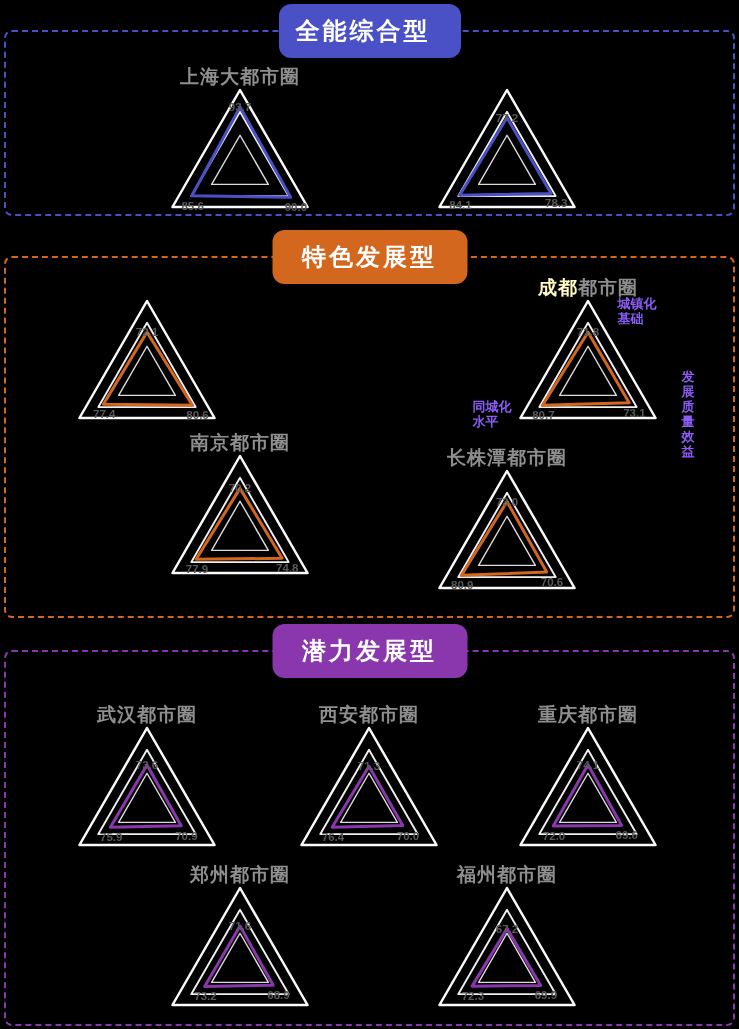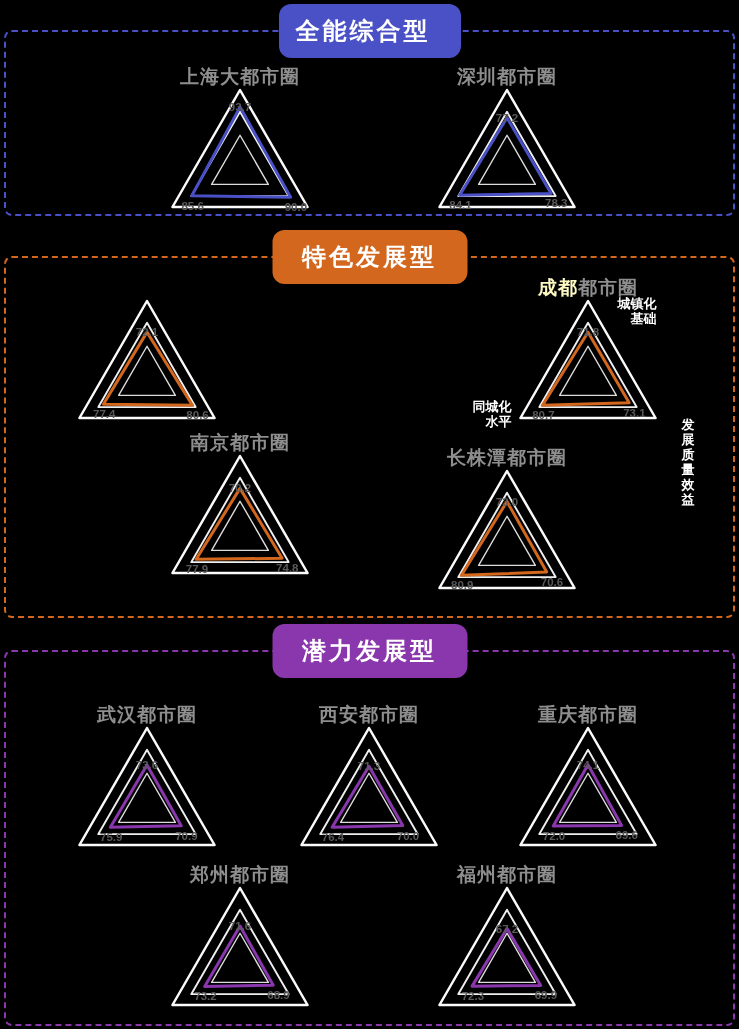--- a/index.html
+++ b/index.html
@@ -7,22 +7,22 @@
        font-family:"Liberation Sans","DejaVu Sans",sans-serif;}
   .canvas{position:absolute;top:0;left:0;width:739px;height:1029px;}
   .section{position:absolute;left:4px;right:4px;border:2px dashed #888;border-radius:8px;}
   .badge{position:absolute;left:50%;transform:translateX(-50%);top:-28px;height:54px;
          line-height:54px;padding:0 30px;border-radius:12px;color:#fff;font-size:24px;
          font-weight:bold;letter-spacing:3px;white-space:nowrap;z-index:6;}
   .cell{position:absolute;width:220px;height:170px;}
   .chart-title{position:absolute;top:0;left:0;right:0;text-align:center;font-size:19px;
          font-weight:600;color:#8e8e8e;letter-spacing:1px;white-space:nowrap;z-index:3;}
   .cell svg{position:absolute;top:18px;left:0;overflow:visible;}
-  .axlabel{position:absolute;transform:translate(-50%,-50%);color:#ffffff;font-weight:bold;
-         font-size:13px;line-height:15px;text-align:right;white-space:pre-line;z-index:5;}
+  .axlabel{position:absolute;transform:translate(-50%,-50%);color:#8b5cf6;font-weight:bold;
+         font-size:13px;line-height:15px;text-align:left;white-space:pre-line;z-index:5;}
   text.val{fill:#5a5a5a;font-size:11.5px;font-weight:600;
          font-family:"Liberation Sans","DejaVu Sans",sans-serif;}
 </style>
 </head>
 <body style="background: rgb(0, 0, 0);">
 
 <div class="canvas">
   <div class="section" id="sec0" style="top: 30px; height: 182px; border-color: rgb(74, 80, 198);">
     <div class="badge" style="background: rgb(74, 80, 198); padding-left: 17px;">全能综合型</div>
   </div>
@@ -38,21 +38,20 @@
         <polygon points="110,53.24 81.62984,102.38 138.37016,102.38" fill="none" stroke="#dcdcdc" stroke-width="1.4" stroke-linejoin="round"></polygon>
         <polygon points="110,29.840000000000003 61.36544000000001,114.08 158.63456,114.08" fill="none" stroke="#efefef" stroke-width="1.9" stroke-linejoin="round"></polygon>
         <polygon points="110,8 42.452,125 177.548,125" fill="none" stroke="#fbfbfb" stroke-width="2.5" stroke-linejoin="round"></polygon>
         <polygon points="110,25.095 61.815760000000004,113.82 160.661,115.25" fill="none" stroke="#4a50c6" stroke-width="3" stroke-linejoin="round"></polygon>
         <text x="110" y="29.095" text-anchor="middle" class="val">93.7</text>
         <text x="73.81576000000001" y="127.82" text-anchor="end" class="val">85.6</text>
         <text x="154.661" y="129.25" text-anchor="start" class="val">90.0</text>
       </svg>
     </div>
     <div class="cell" style="left: 397px; top: 64px;">
-      <div class="chart-title">深圳都市圈</div>
       <svg width="220" height="150">
         <polygon points="110,53.24 81.62984,102.38 138.37016,102.38" fill="none" stroke="#dcdcdc" stroke-width="1.4" stroke-linejoin="round"></polygon>
         <polygon points="110,29.840000000000003 61.36544000000001,114.08 158.63456,114.08" fill="none" stroke="#efefef" stroke-width="1.9" stroke-linejoin="round"></polygon>
         <polygon points="110,8 42.452,125 177.548,125" fill="none" stroke="#fbfbfb" stroke-width="2.5" stroke-linejoin="round"></polygon>
         <polygon points="110,35.82 62.66011,113.3325 154.07506999999998,111.44749999999999" fill="none" stroke="#4a50c6" stroke-width="3" stroke-linejoin="round"></polygon>
         <text x="110" y="39.82" text-anchor="middle" class="val">77.2</text>
         <text x="74.66011" y="127.3325" text-anchor="end" class="val">84.1</text>
         <text x="148.07506999999998" y="125.44749999999999" text-anchor="start" class="val">78.3</text>
       </svg>
     </div>
@@ -75,21 +74,21 @@
         <polygon points="110,8 42.452,125 177.548,125" fill="none" stroke="#fbfbfb" stroke-width="2.5" stroke-linejoin="round"></polygon>
         <polygon points="110,39.330000000000005 64.57397,112.22749999999999 151.14799,109.7575" fill="none" stroke="#d2671d" stroke-width="3" stroke-linejoin="round"></polygon>
         <text x="110" y="43.330000000000005" text-anchor="middle" class="val">71.8</text>
         <text x="76.57397" y="126.22749999999999" text-anchor="end" class="val">80.7</text>
         <text x="145.14799" y="123.7575" text-anchor="start" class="val">73.1</text>
       </svg>
       <div class="axlabel" style="left: 159px; top: 36px;">城镇化
 基础</div>
       <div class="axlabel" style="left: 14px; top: 139px;">同城化
 水平</div>
-      <div class="axlabel" style="left: 210px; top: 139px; margin-top: 48px;">发展质量
+      <div class="axlabel" style="left: 210px; top: 139px;">发展质量
 效益</div>
     </div>
     <div class="cell" style="left: 130px; top: 430px;">
       <div class="chart-title">南京都市圈</div>
       <svg width="220" height="150">
         <polygon points="110,53.24 81.62984,102.38 138.37016,102.38" fill="none" stroke="#dcdcdc" stroke-width="1.4" stroke-linejoin="round"></polygon>
         <polygon points="110,29.840000000000003 61.36544000000001,114.08 158.63456,114.08" fill="none" stroke="#efefef" stroke-width="1.9" stroke-linejoin="round"></polygon>
         <polygon points="110,8 42.452,125 177.548,125" fill="none" stroke="#fbfbfb" stroke-width="2.5" stroke-linejoin="round"></polygon>
         <polygon points="110,40.37 66.15009,111.3175 152.10492,110.31" fill="none" stroke="#d2671d" stroke-width="3" stroke-linejoin="round"></polygon>
         <text x="110" y="44.37" text-anchor="middle" class="val">70.2</text>

